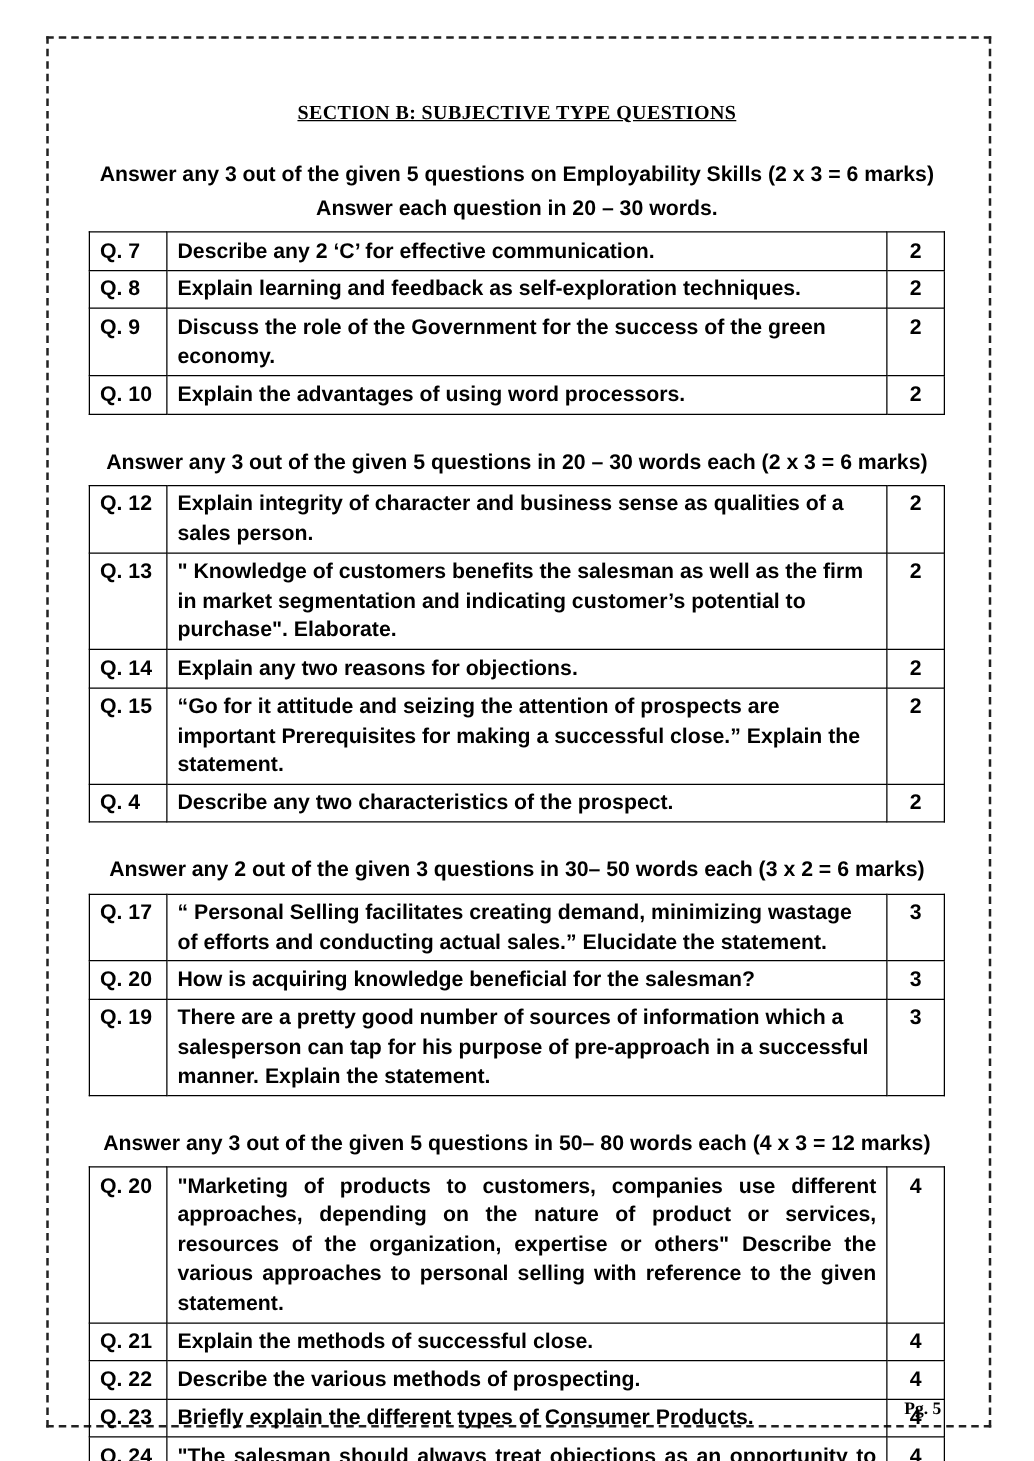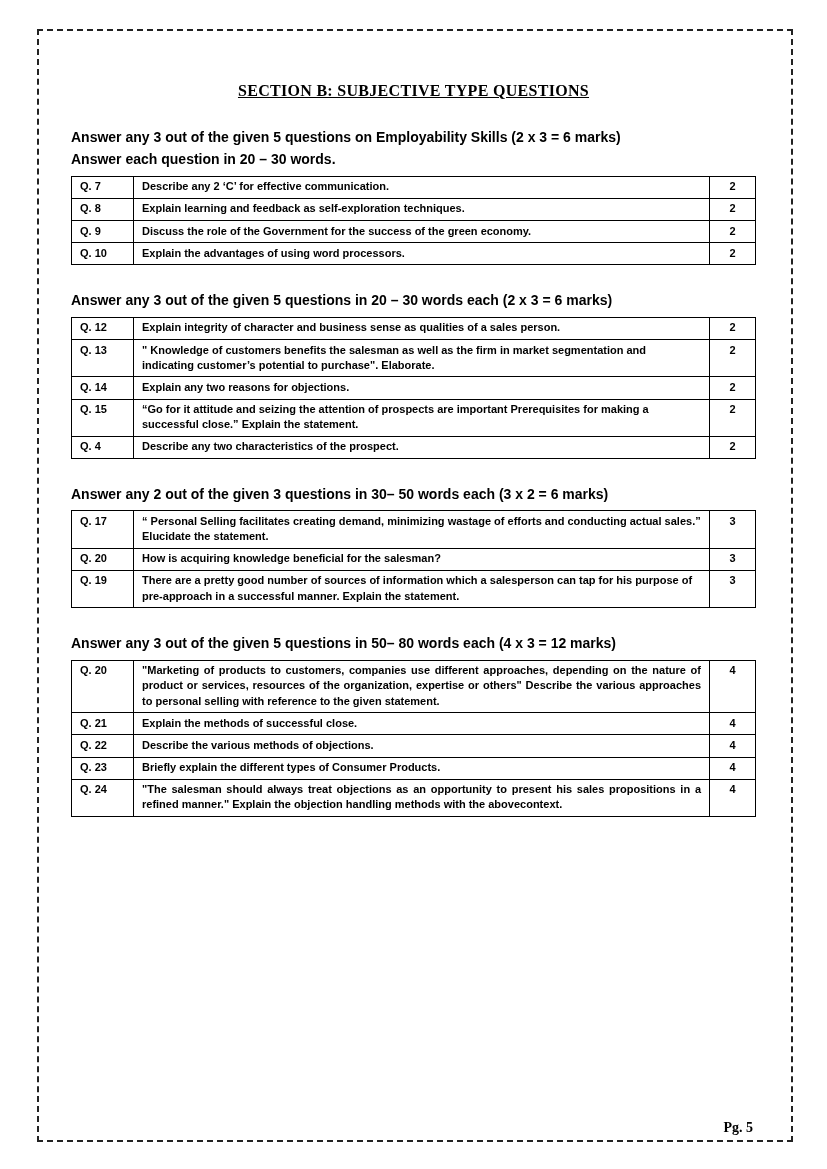--- a/index.html
+++ b/index.html
@@ -32,28 +32,29 @@
     text-decoration: underline;
     text-align: center;
     margin-top: 82px;
     margin-bottom: 26px;
     letter-spacing: 0.3px;
   }
   .qsection { margin-top: 24px; }
   .instr-wrap { margin-bottom: 5px; }
   .instr {
     font-weight: bold;
-    font-size: 14px;
+    font-size: 17px;
     line-height: 1.6;
+    text-align: center;
   }
   table.qtable {
     width: 100%;
     border-collapse: collapse;
     margin-top: 3px;
-    font-size: 11px;
+    font-size: 17px;
   }
   .qtable td {
     border: 1px solid #000;
     vertical-align: top;
     padding: 2.5px 8px 3.5px 8px;
     line-height: 1.38;
     font-weight: bold;
   }
   td.qno { width: 62px; font-weight: bold; white-space: nowrap; }
   td.qmarks { width: 46px; text-align: center; font-weight: bold; }
@@ -190,21 +191,21 @@
   </tr>
 
   <tr>
     <td class="qno">Q. 21</td>
     <td class="qtext">Explain the methods of successful close.</td>
     <td class="qmarks">4</td>
   </tr>
 
   <tr>
     <td class="qno">Q. 22</td>
-    <td class="qtext">Describe the various methods of objections.</td>
+    <td class="qtext">Describe the various methods of prospecting.</td>
     <td class="qmarks">4</td>
   </tr>
 
   <tr>
     <td class="qno">Q. 23</td>
     <td class="qtext">Briefly explain the different types of Consumer Products.</td>
     <td class="qmarks">4</td>
   </tr>
 
   <tr>

